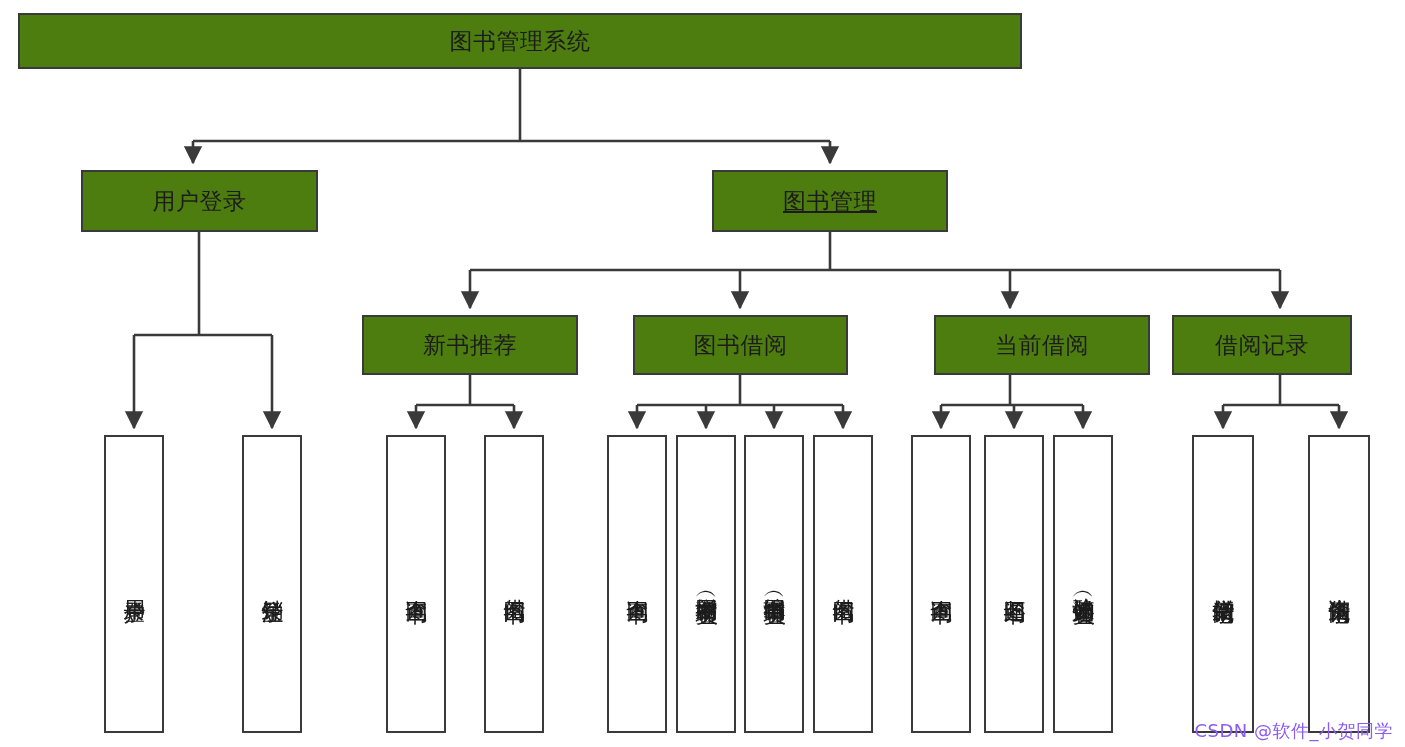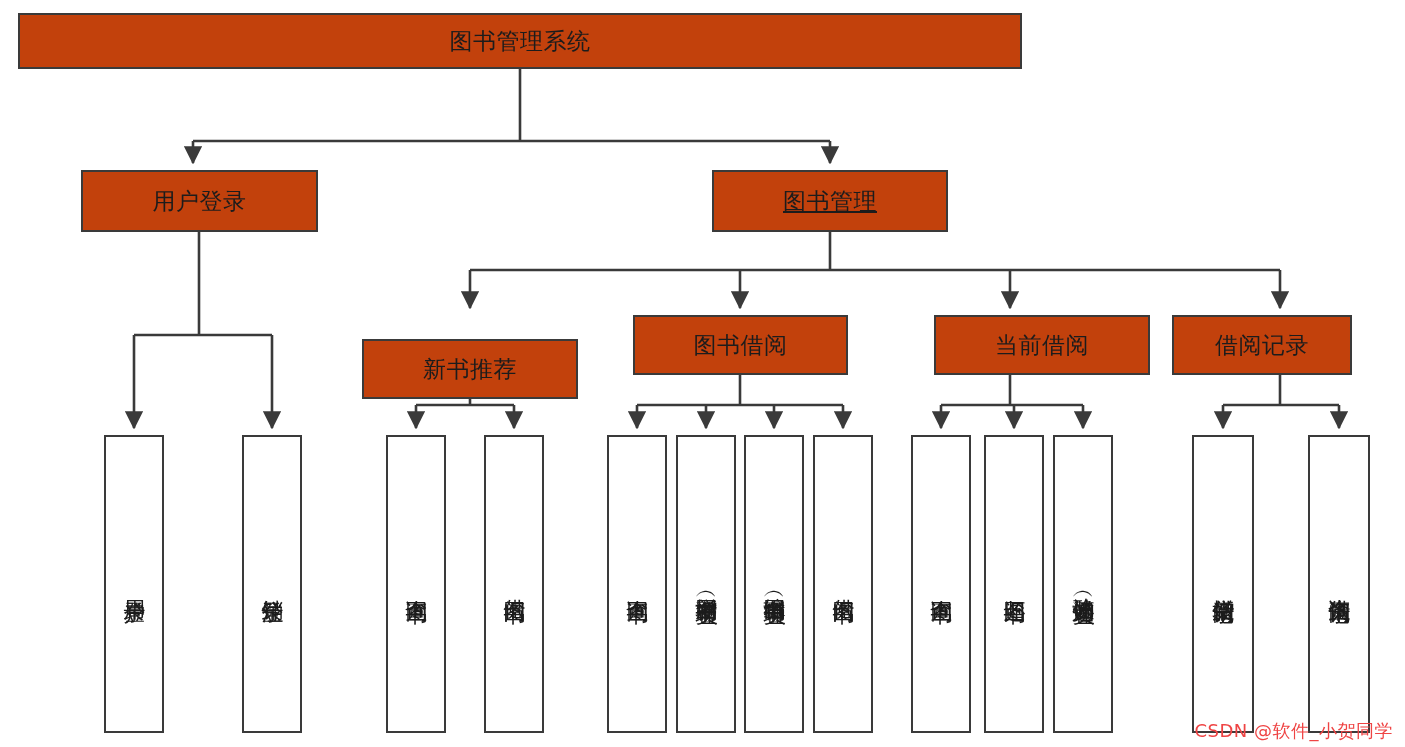--- a/index.html
+++ b/index.html
@@ -21,21 +21,21 @@
     position: absolute;
     left: 0;
     top: 0;
     width: 1405px;
     height: 747px;
   }
   .node {
     position: absolute;
     box-sizing: border-box;
     border: 2.5px solid #3a3a3a;
-    background: #c2410c;
+    background: #4d7c0f;
     display: flex;
     align-items: center;
     justify-content: center;
     color: #1c1c1c;
   }
   .node .label {
     font-size: 23px;
     line-height: 1.15;
     letter-spacing: 0.5px;
     white-space: nowrap;
@@ -60,21 +60,21 @@
     font-size: 22px;
     line-height: 1.22;
     letter-spacing: 1px;
     white-space: nowrap;
   }
   #watermark {
     position: absolute;
     right: 12px;
     bottom: 4px;
     font-size: 18px;
-    color: #ef4444;
+    color: #8b5cf6;
     white-space: nowrap;
     letter-spacing: 0.5px;
     pointer-events: none;
   }
 </style>
 </head>
 <body>
 
 <div id="canvas">
 
@@ -132,21 +132,21 @@
     <span class="label">图书管理系统</span>
   </div>
 
   <div class="node" style="left:81px; top:170px; width:237px; height:62px;">
     <span class="label">用户登录</span>
   </div>
   <div class="node" style="left:712px; top:170px; width:236px; height:62px;text-decoration:underline;">
     <span class="label">图书管理</span>
   </div>
 
-  <div class="node" style="left:362px; top:315px; width:216px; height:60px;margin-top:24px;">
+  <div class="node" style="left:362px; top:315px; width:216px; height:60px;">
     <span class="label">新书推荐</span>
   </div>
   <div class="node" style="left:633px; top:315px; width:215px; height:60px;justify-content:center;">
     <span class="label">图书借阅</span>
   </div>
   <div class="node" style="left:902px; top:315px; width:216px; height:60px;margin-left:32px;">
     <span class="label">当前借阅</span>
   </div>
   <div class="node" style="left:1172px; top:315px; width:180px; height:60px;">
     <span class="label">借阅记录</span>

